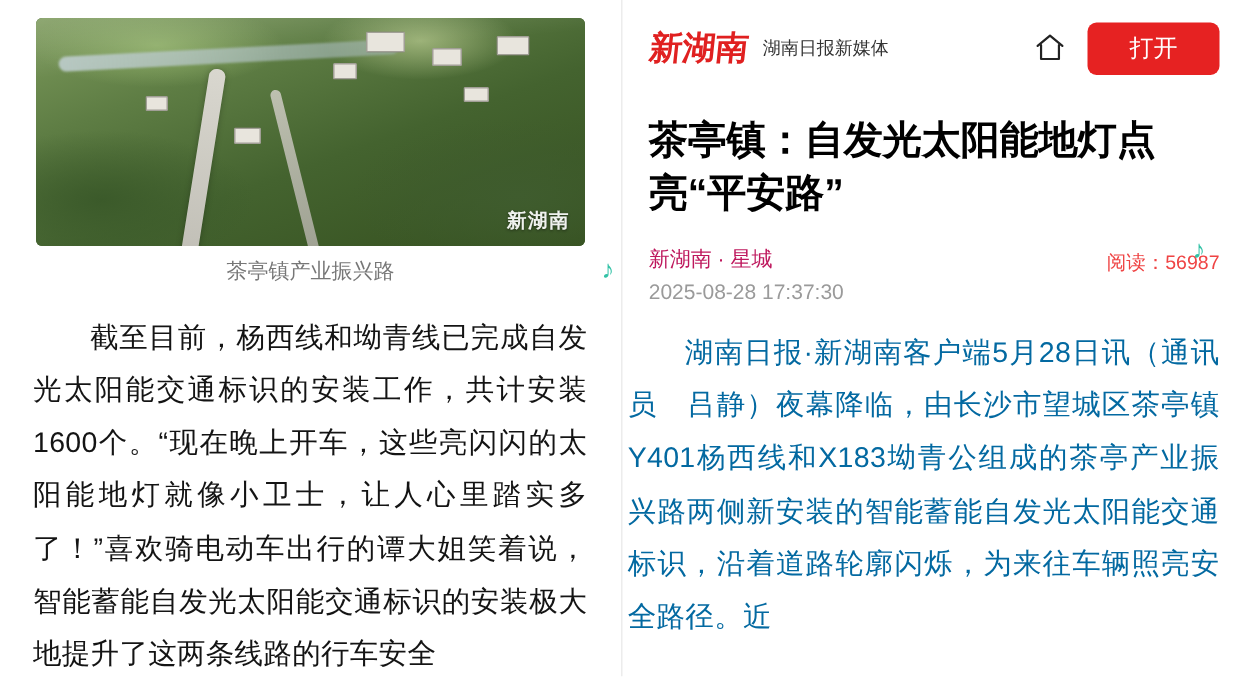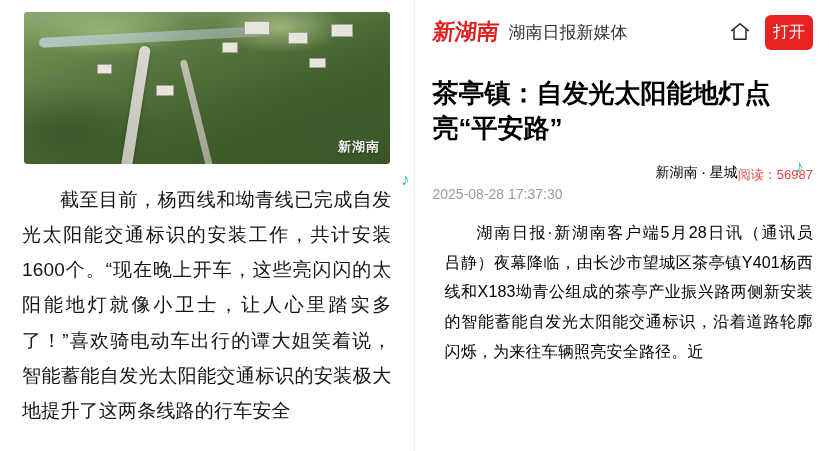--- a/index.html
+++ b/index.html
@@ -146,78 +146,77 @@
   .brand-logo {
     color: #e02020;
     font-family: "Liberation Serif", serif;
     font-weight: bold;
     font-size: 22px;
     letter-spacing: 0px;
     transform: skewX(-6deg);
     white-space: nowrap;
   }
   .brand-sub {
-    font-size: 17px;
+    font-size: 12px;
     color: #333333;
     white-space: nowrap;
   }
   .topbar-spacer { flex: 1; }
   .home-icon {
     width: 30px;
     height: 30px;
     display: flex;
     align-items: center;
     justify-content: center;
     color: #222;
   }
   .open-btn {
     background: #e62222;
     color: #ffffff;
     font-size: 16px;
     border: none;
     border-radius: 6px;
-    padding: 7px 8px;
+    padding: 7px 28px;
     cursor: pointer;
     font-family: "Liberation Sans", sans-serif;
   }
   .headline {
     margin: 14px 16px 0 18px;
     font-size: 26px;
     line-height: 1.35;
     font-weight: bold;
     color: #000000;
     letter-spacing: 0px;
   }
   .meta {
     margin: 18px 16px 0 18px;
     display: flex;
     align-items: flex-start;
   }
   .meta-left { flex: 1; }
   .meta-source {
     font-size: 14px;
-    color: #000000;
+    color: #be185d;
     margin-bottom: 4px;
-    text-align: right;
   }
   .meta-time {
     font-size: 14px;
     color: #9a9a9a;
   }
   .meta-reads {
     font-size: 13px;
     color: #ef4444;
     padding-top: 2px;
     white-space: nowrap;
   }
   .right-body {
-    margin: 16px 16px 0 30px;
-    font-size: 16px;
+    margin: 16px 16px 0 4px;
+    font-size: 19px;
     line-height: 1.85;
-    color: #000000;
+    color: #0369a1;
     text-align: justify;
     text-indent: 2em;
     letter-spacing: 0.2px;
   }
 
   
   .note {
     position: absolute;
     font-size: 17px;
     color: #33c2a6;
@@ -238,20 +237,21 @@
       <div class="hero-road2"></div>
       <div class="hero-house h1"></div>
       <div class="hero-house h2"></div>
       <div class="hero-house h3"></div>
       <div class="hero-house h4"></div>
       <div class="hero-house h5"></div>
       <div class="hero-house h6"></div>
       <div class="hero-house h7"></div>
       <div class="hero-logo">新湖南</div>
     </div>
+    <div class="hero-caption">茶亭镇产业振兴路</div>
     <div class="left-body">截至目前，杨西线和坳青线已完成自发光太阳能交通标识的安装工作，共计安装1600个。“现在晚上开车，这些亮闪闪的太阳能地灯就像小卫士，让人心里踏实多了！”喜欢骑电动车出行的谭大姐笑着说，智能蓄能自发光太阳能交通标识的安装极大地提升了这两条线路的行车安全</div>
   </div>
 
   <div class="right-col">
     <div class="topbar">
       <div class="brand-logo">新湖南</div>
       <div class="brand-sub">湖南日报新媒体</div>
       <div class="topbar-spacer"></div>
       <div class="home-icon">
         <svg width="22" height="22" viewBox="0 0 24 24" fill="none" stroke="#222222" stroke-width="1.6" stroke-linecap="round" stroke-linejoin="round">

